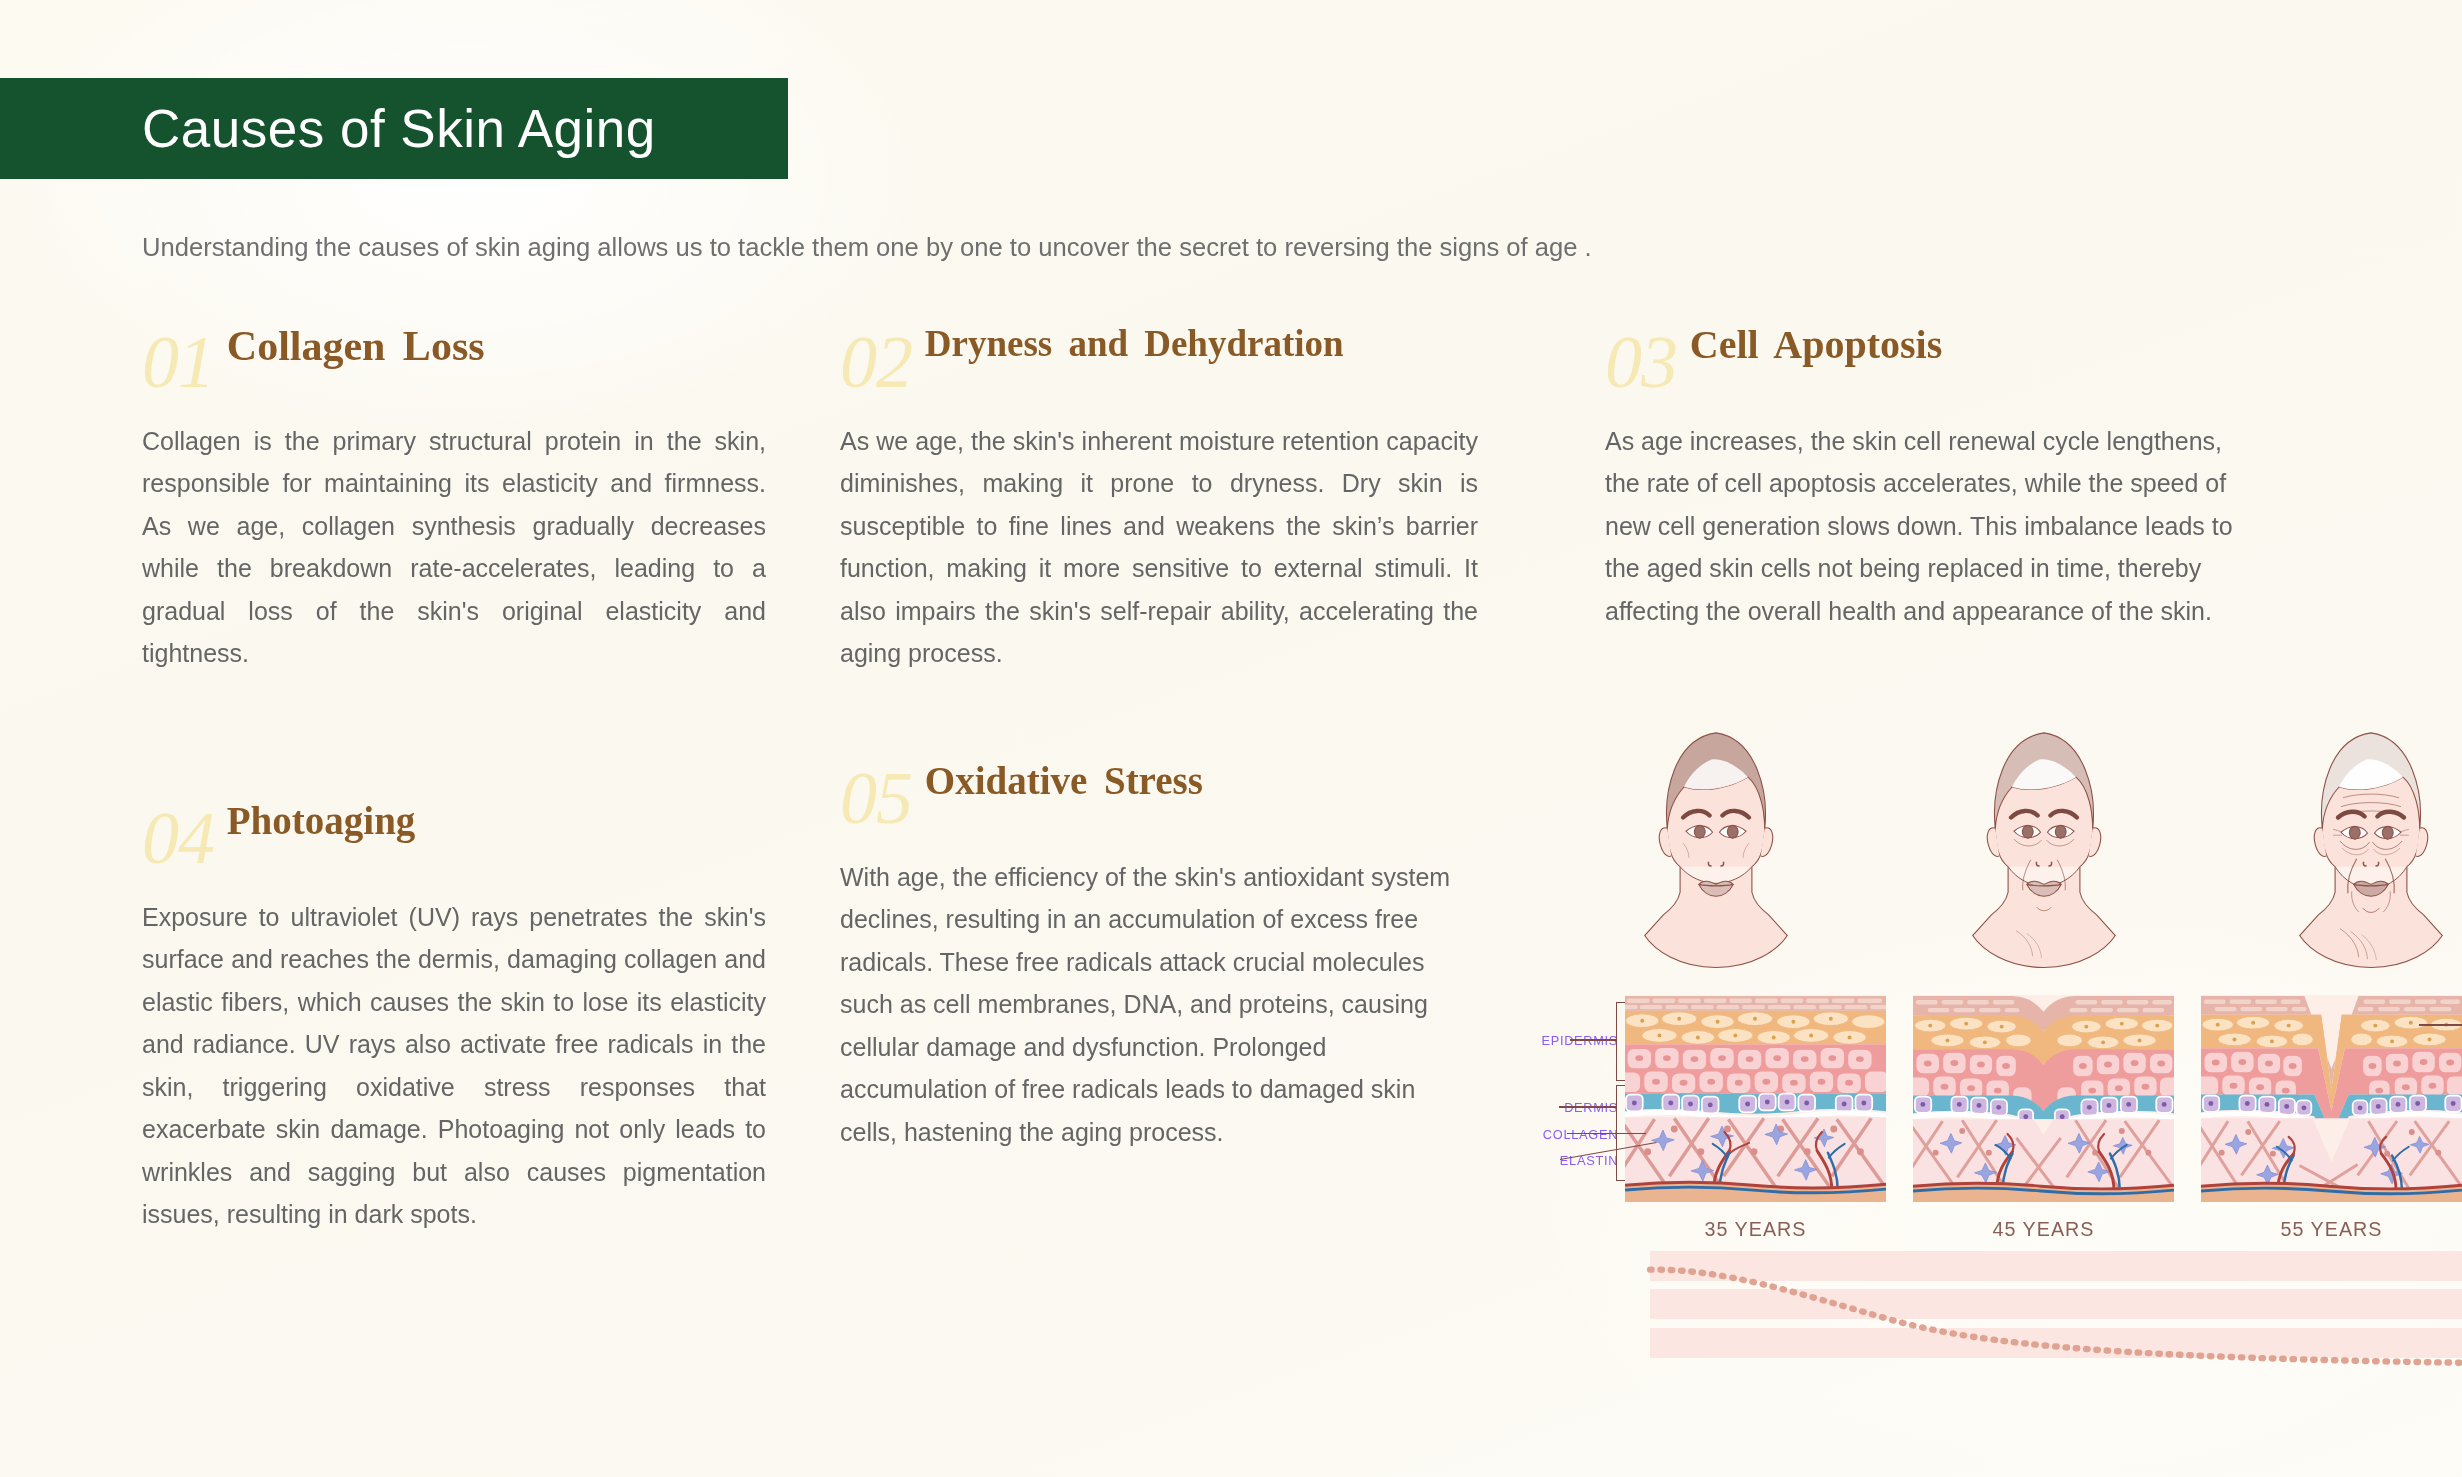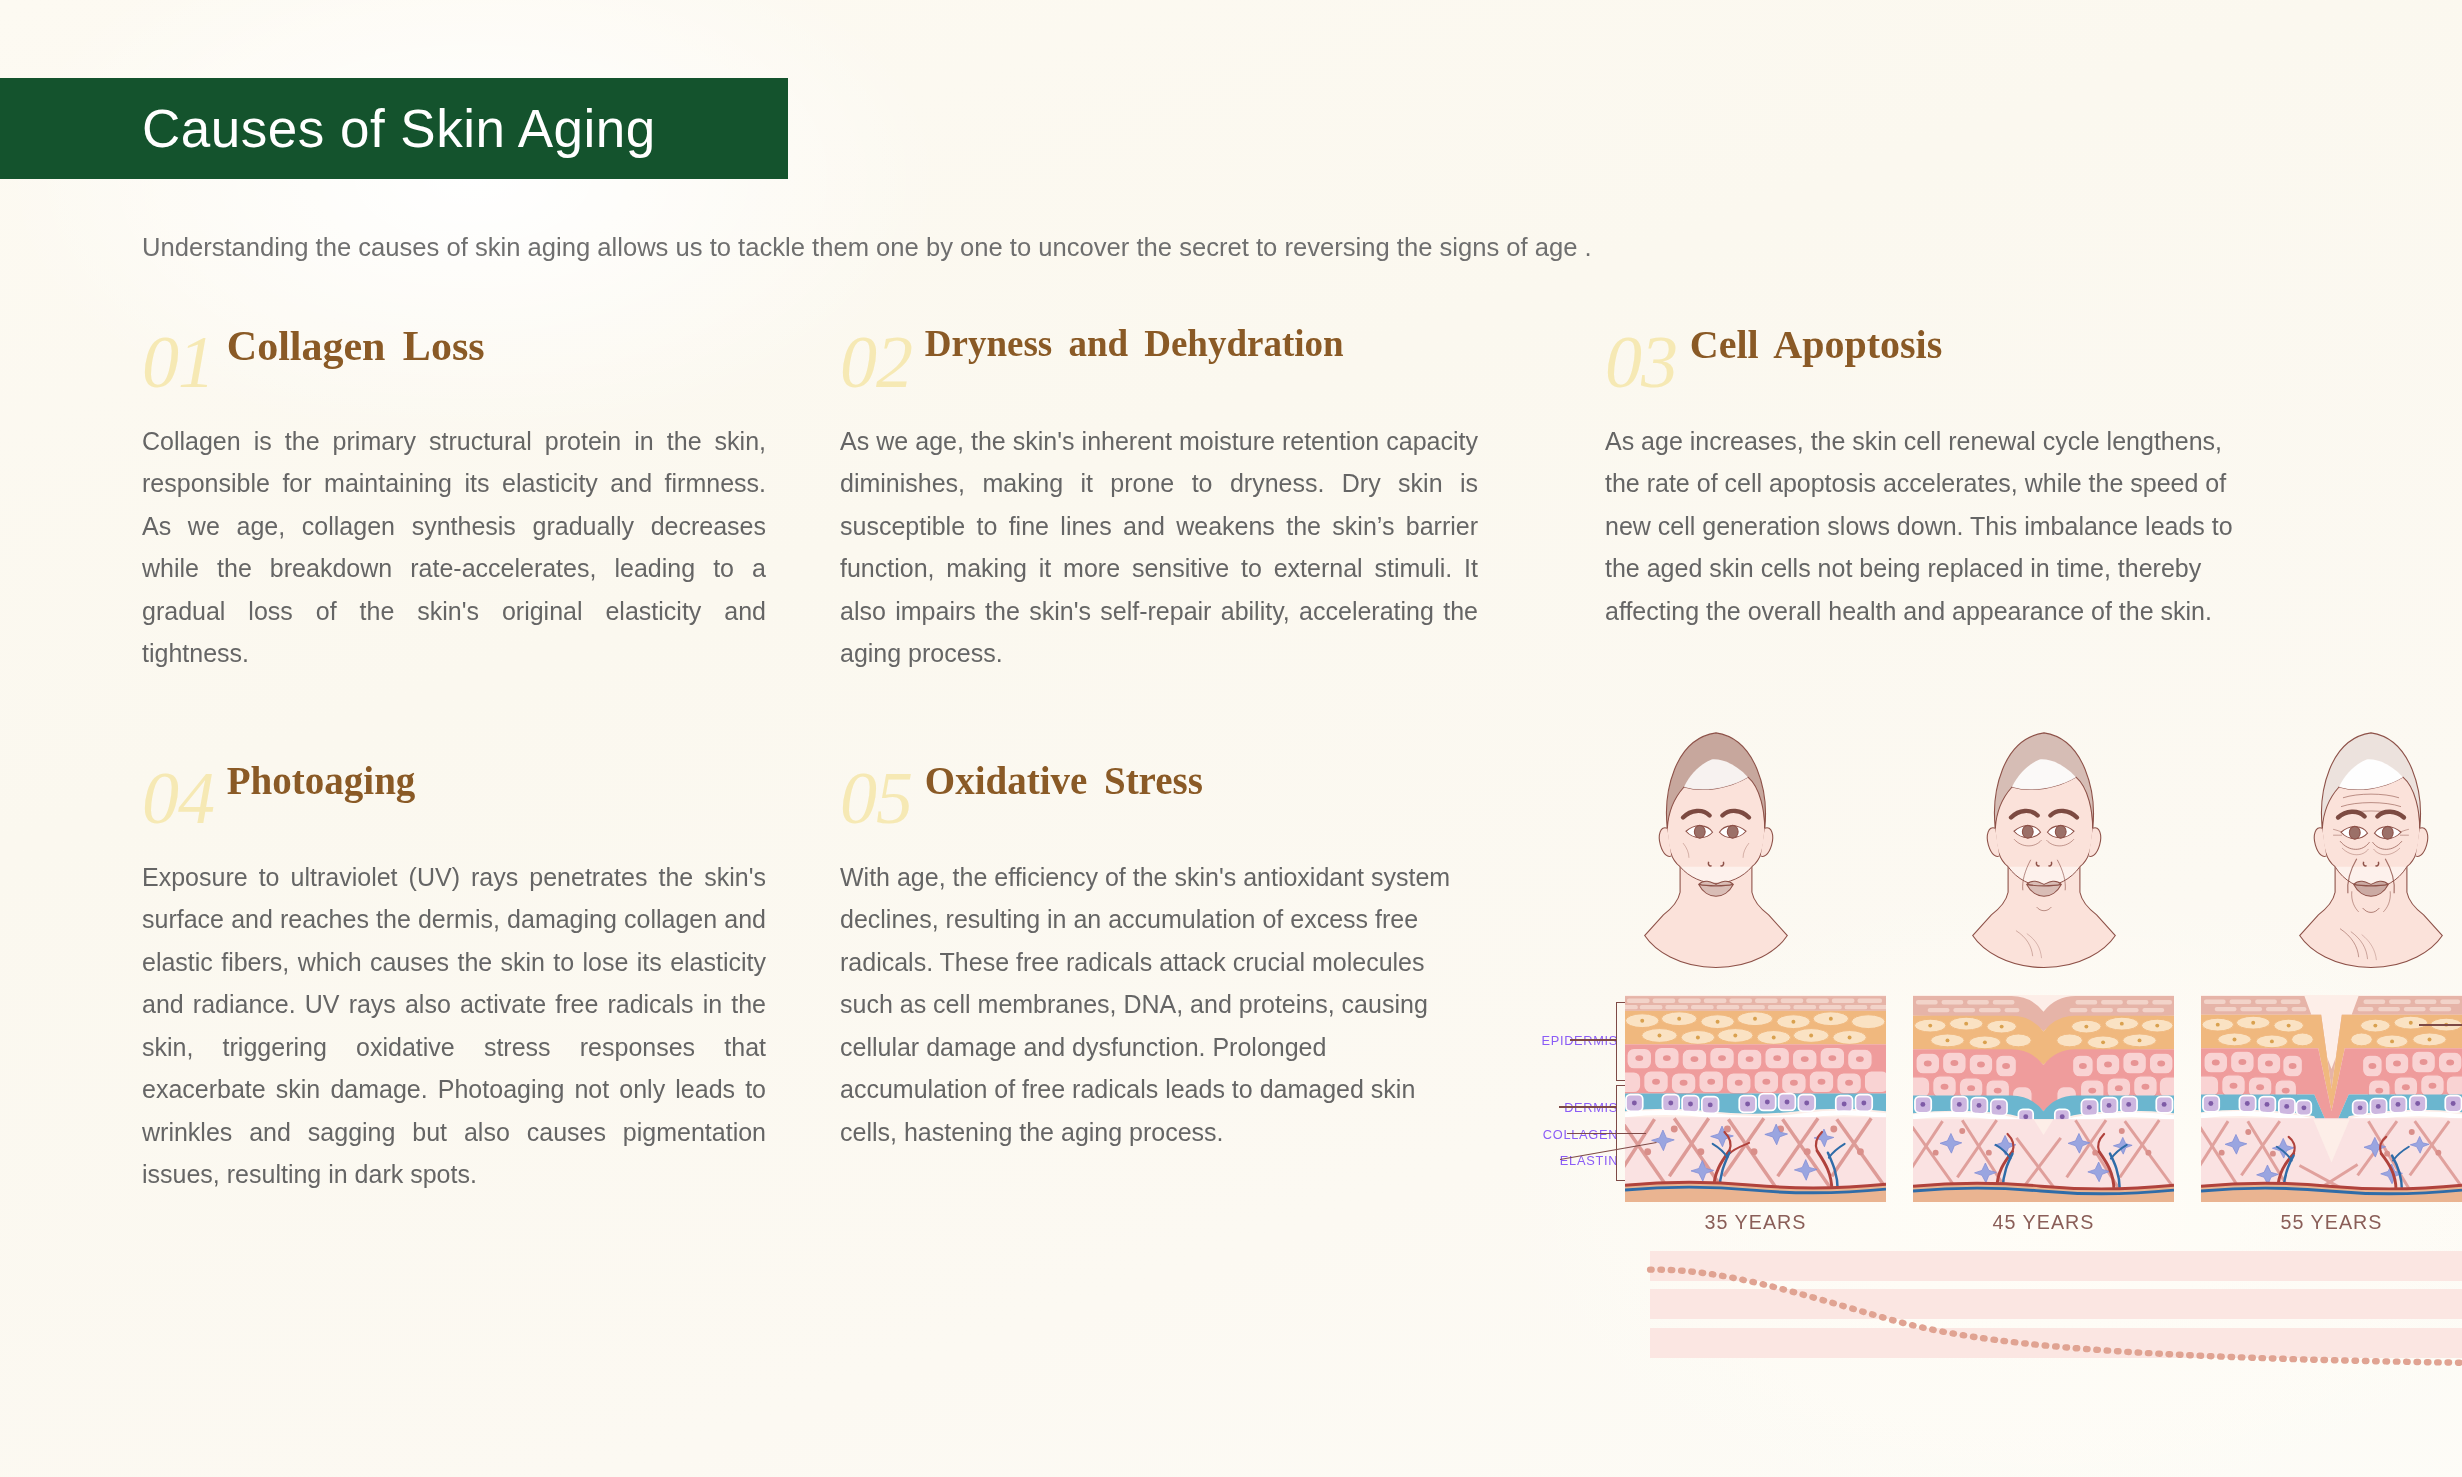--- a/index.html
+++ b/index.html
@@ -75,21 +75,21 @@
     font-size: 25px;
     line-height: 1.70;
     text-align: justify;
     text-justify: inter-word;
   }
 
   
   #card-1 { left: 142px;  top: 325px;  width: 624px; }
   #card-2 { left: 840px; top: 325px;  width: 638px; }
   #card-3 { left: 1605px; top: 325px;  width: 640px; }
-  #card-4 { left: 142px;  top: 761px; width: 624px; }
+  #card-4 { left: 142px;  top: 801px; width: 624px; }
   #card-5 { left: 840px; top: 761px; width: 638px; }
 
   #card-2 .card-title { font-size: 37px; }
   #card-3 .card-title { font-size: 40px; }
   #card-4 .card-title { font-size: 39px; }
   #card-5 .card-title { font-size: 39px; }
   #card-3 .card-body { text-align: left; }
   #card-5 .card-body { text-align: left; }
 
   
@@ -161,21 +161,21 @@
     position: absolute;
     left: 912px; top: 305px;
     width: 58px; height: 1.5px;
     background: #7e4a46;
   }
 
   .ages-row {
     position: absolute;
     left: 118px; top: 492px;
     width: 837px; height: 29.5px;
-    display: flex; justify-content: space-between;
+    display: flex; justify-content: space-between; align-items: flex-end;
   }
   .age-label {
     width: 261px; text-align: center;
     color: #8a5e58; font-size: 19.7px; letter-spacing: 1px;
   }
 
   .bands {
     position: absolute;
     left: 143px; top: 532px;
     width: 837px; height: 118px;

